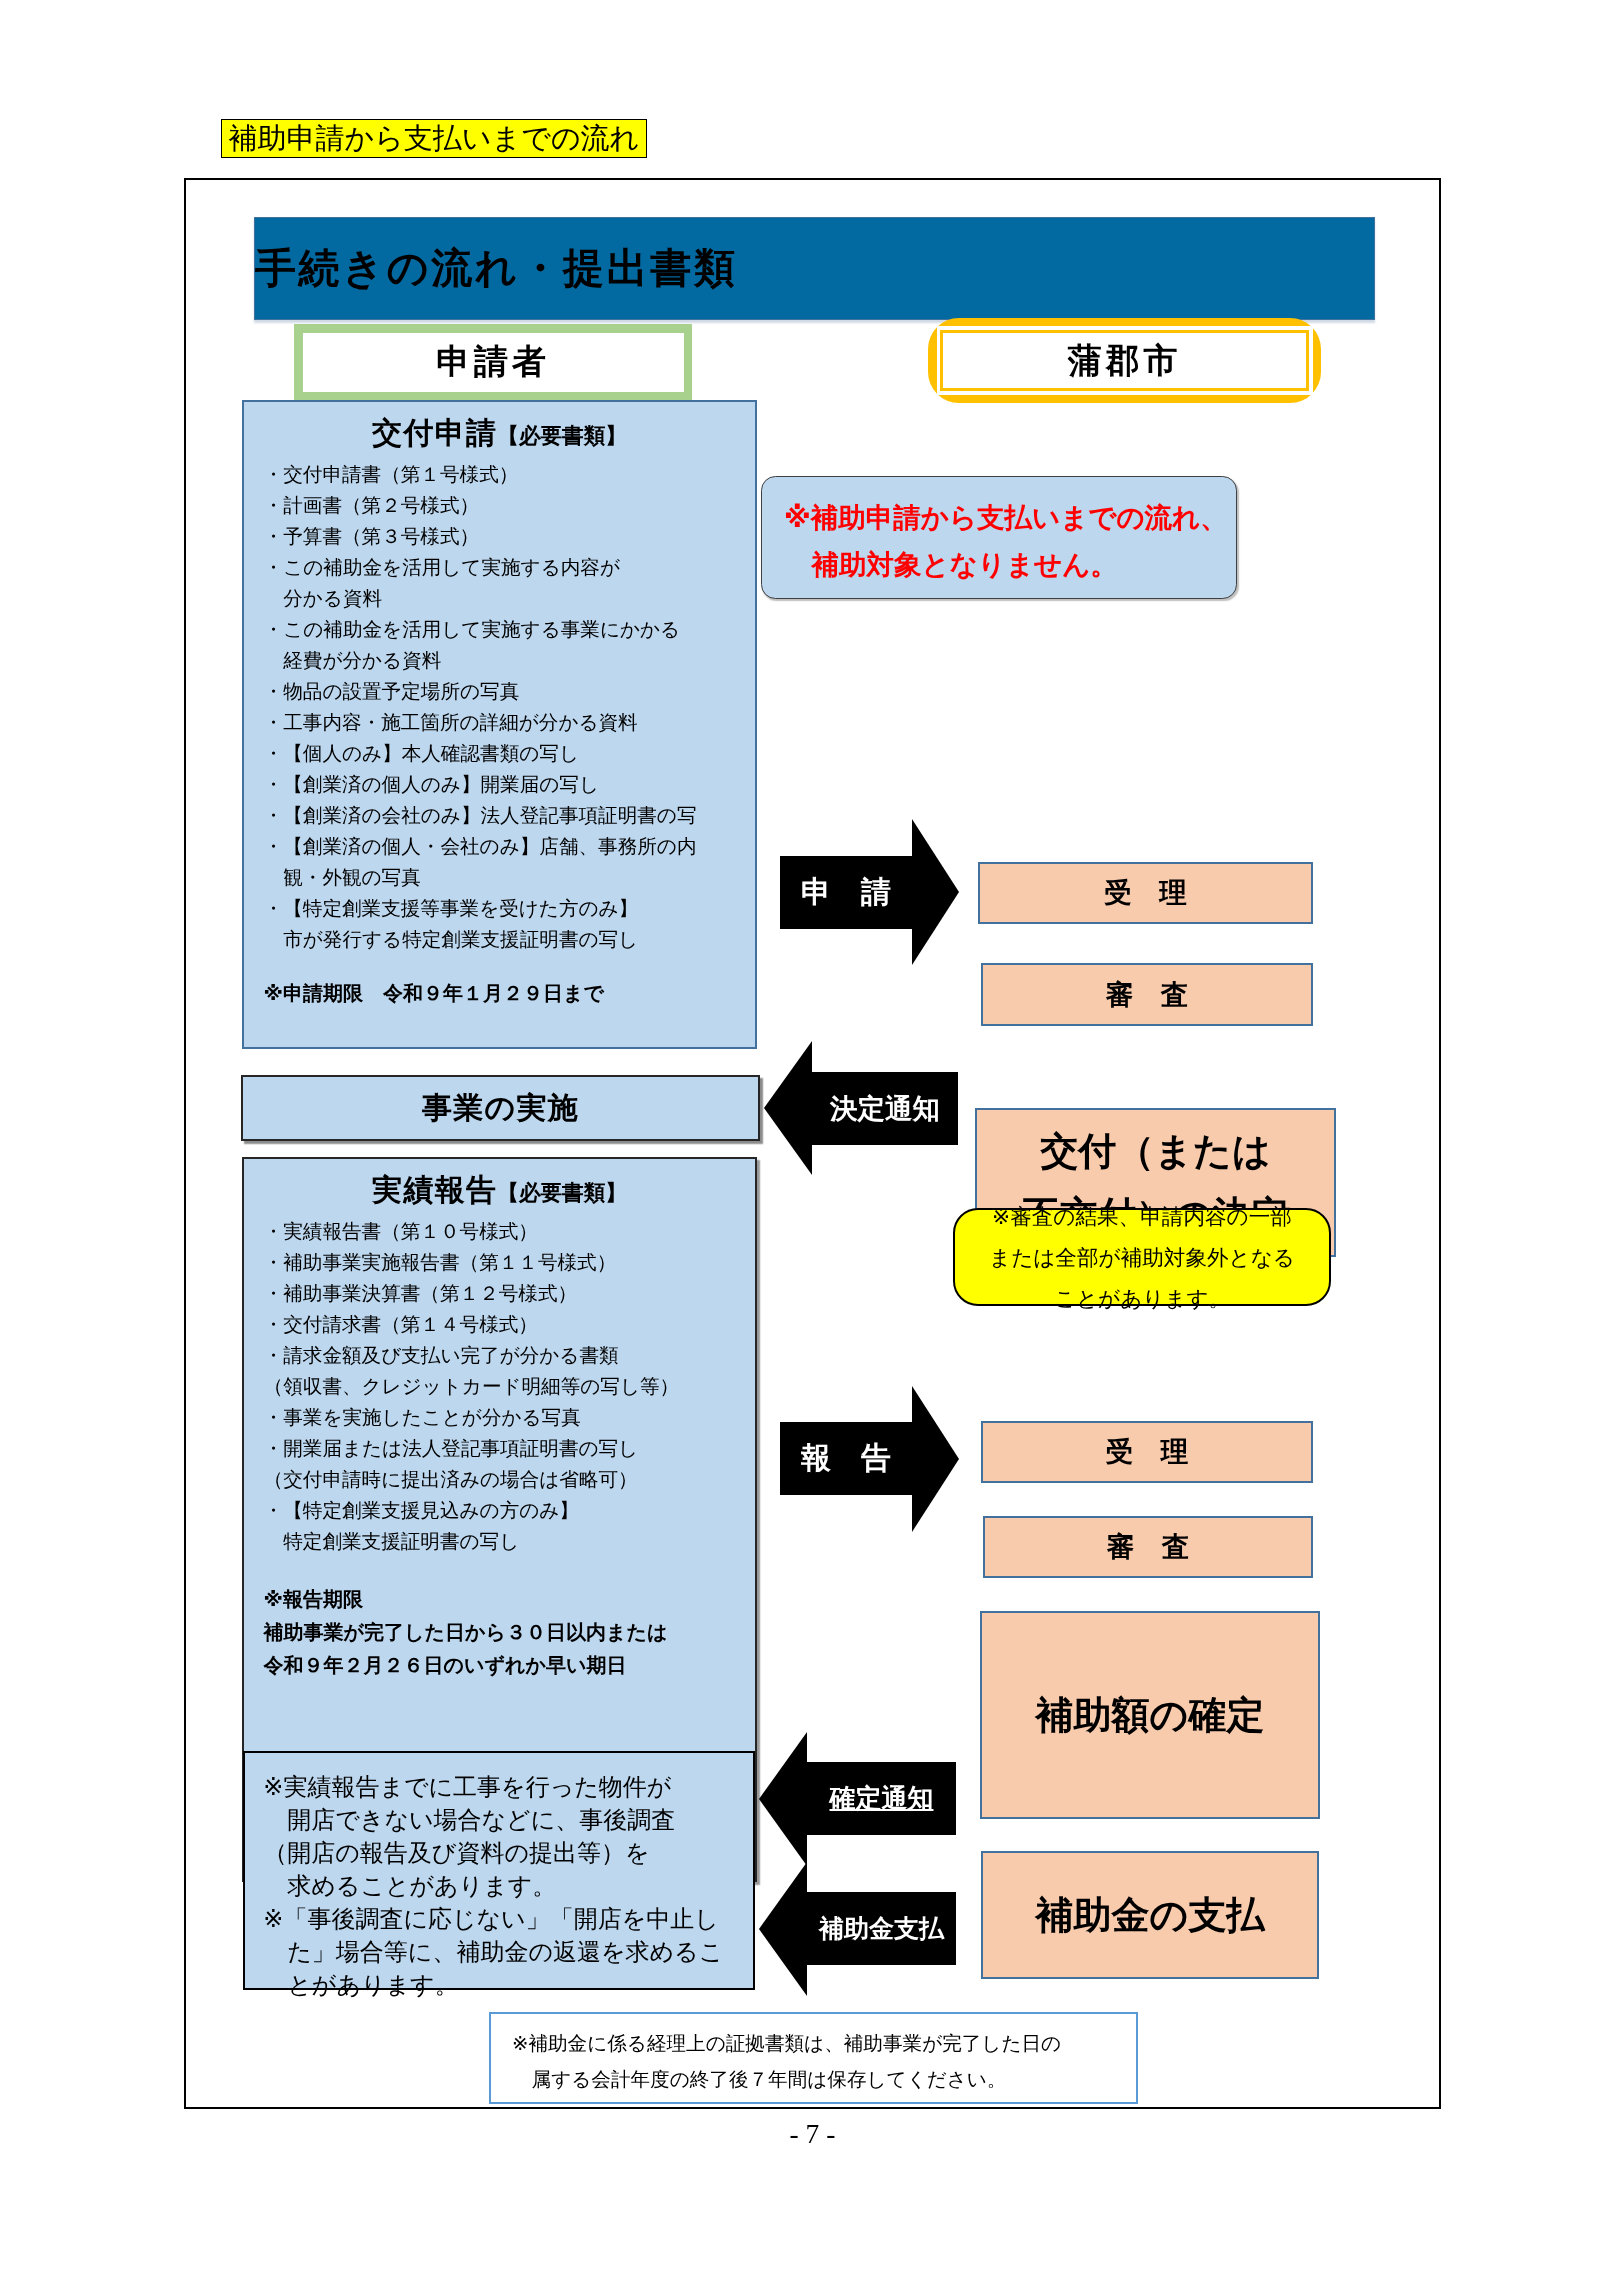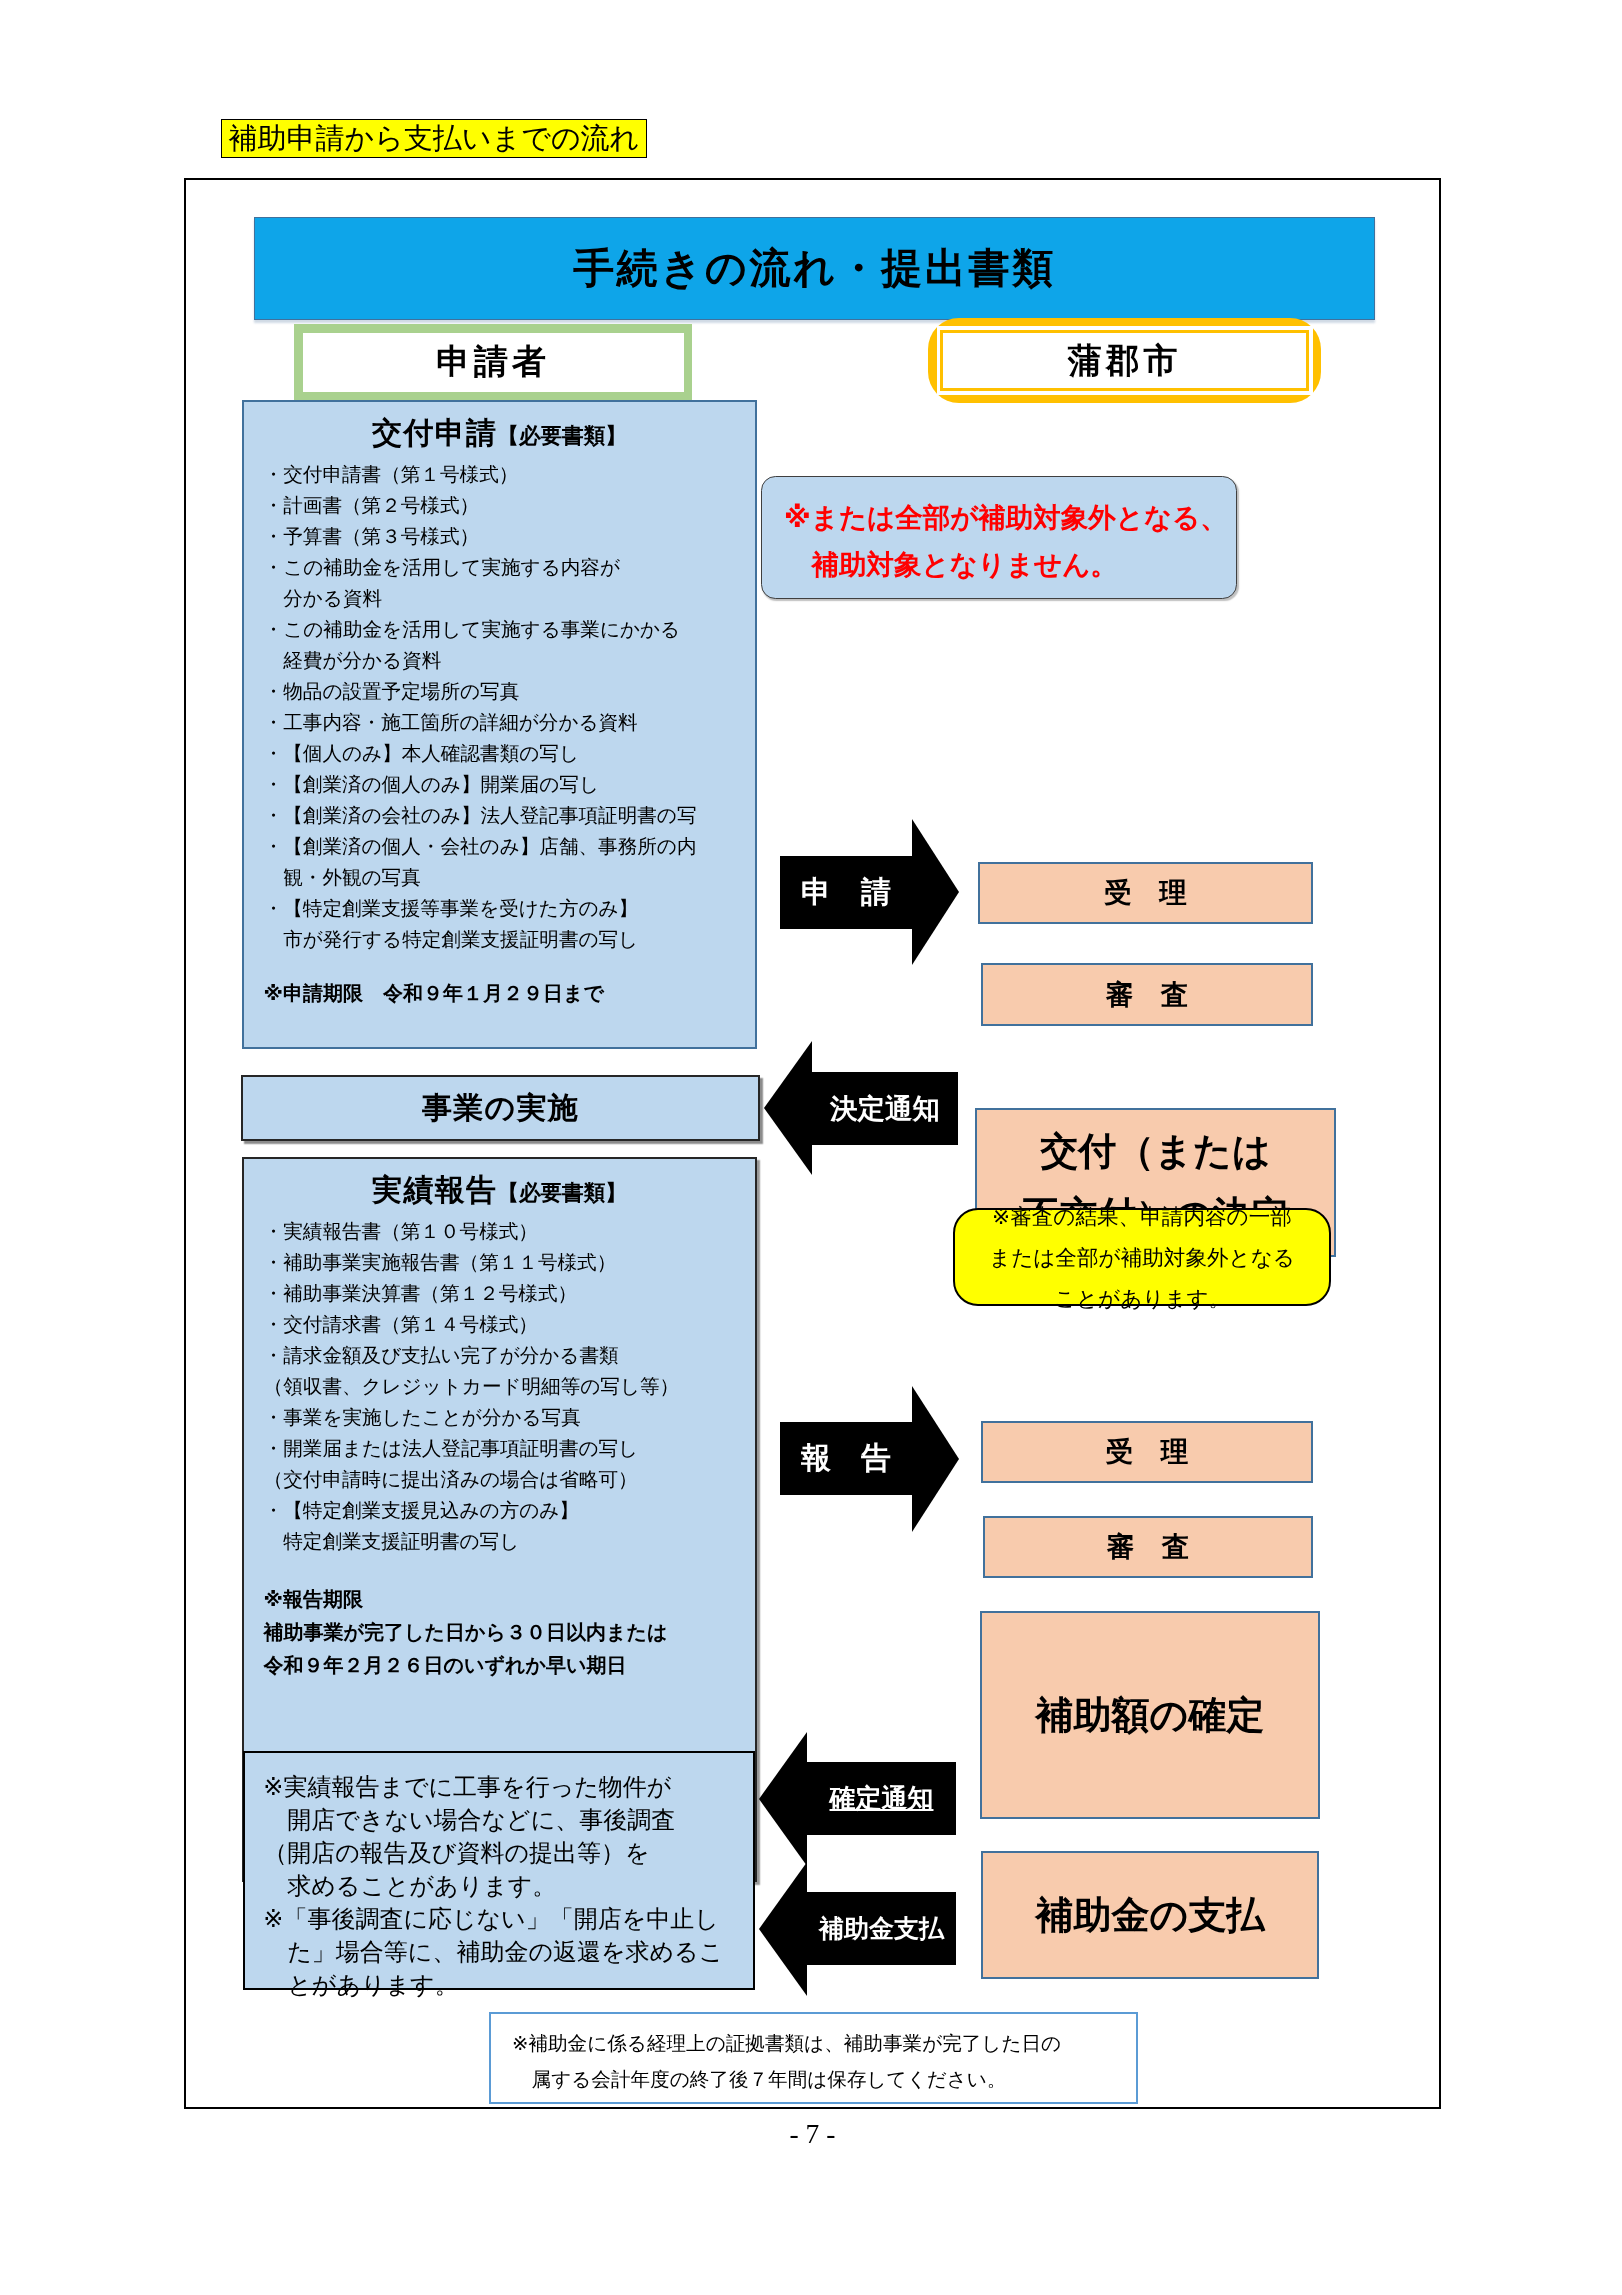--- a/index.html
+++ b/index.html
@@ -8,21 +8,21 @@
     --dark-border:#262626; --note-border:#5B9BD5; --red-text:#FF0000;
   }
   *{box-sizing:border-box;margin:0;padding:0;}
   html,body{background:#ffffff;}
   body{font-family:"Liberation Sans","DejaVu Sans",sans-serif;color:#000;}
   #page{position:relative;width:1622px;height:2295px;background:#fff;overflow:hidden;}
   .abs{position:absolute;}
   .title-highlight{background:var(--yellow);border:1.3px solid #000;font-family:"Liberation Serif","DejaVu Serif",serif;
     font-size:29px;line-height:34px;padding:1.3px 6.5px;white-space:nowrap;}
   .outer-frame{border:2.6px solid #000;background:transparent;}
-  .header-box{border:1.3px solid var(--blue-border);background:#0ea5e9;display:flex;align-items:center;justify-content:center;
+  .header-box{border:1.3px solid var(--blue-border);background:#0369a1;display:flex;align-items:center;
     box-shadow:0 2.6px 2px rgba(120,150,180,.35);}
   .header-box .t{font-size:41px;font-weight:bold;letter-spacing:2.6px;}
   .col-green{background:var(--green-border);}
   .col-green .inner{position:absolute;left:8.5px;right:8.5px;top:8.5px;bottom:8.5px;background:#fff;
     display:flex;align-items:center;justify-content:center;font-size:34px;font-weight:bold;letter-spacing:3.9px;}
   .col-gold{background:var(--gold-border);border-radius:31px;}
   .col-gold .mid{position:absolute;left:8.5px;right:8.5px;top:7.9px;bottom:7.9px;background:#fff;padding:3.9px;}
   .col-gold .inner{width:100%;height:100%;border:3.3px solid var(--gold-border);background:#fff;
     display:flex;align-items:center;justify-content:center;font-size:34px;font-weight:bold;letter-spacing:3.9px;}
   .doc-box{background:var(--light-blue);padding:10.5px 19.6px 6.5px 19.6px;}
@@ -98,21 +98,21 @@
         <div class="line">・【創業済の会社のみ】法人登記事項証明書の写</div>
         <div class="line">・【創業済の個人・会社のみ】店舗、事務所の内</div>
         <div class="line">　観・外観の写真</div>
         <div class="line">・【特定創業支援等事業を受けた方のみ】</div>
         <div class="line">　市が発行する特定創業支援証明書の写し</div>
       </div>
     <div class="deadline">※申請期限　令和９年１月２９日まで</div>
   </div>
 
   <div class="abs round-note" style="left:761px;top:476px;width:476px;height:123px;">
-      <div class="line">※または全部が補助対象外となる、</div>
+      <div class="line">※補助申請から支払いまでの流れ、</div>
       <div class="line">　補助対象となりません。</div>
     </div>
 
   <div class="abs arrow-body" style="left:780px;top:856px;width:132px;height:73px;">
     <span class="t" style="font-size:30px;">申　請</span>
   </div>
   <div class="abs tri" style="left:912px;top:819px;border-top:73px solid transparent;border-bottom:73px solid transparent;border-left:47px solid #000;"></div>
 
   <div class="abs proc-box" style="left:978px;top:862px;width:335px;height:62px;">
     <span class="t" style="font-size:27.5px;">受　理</span>

